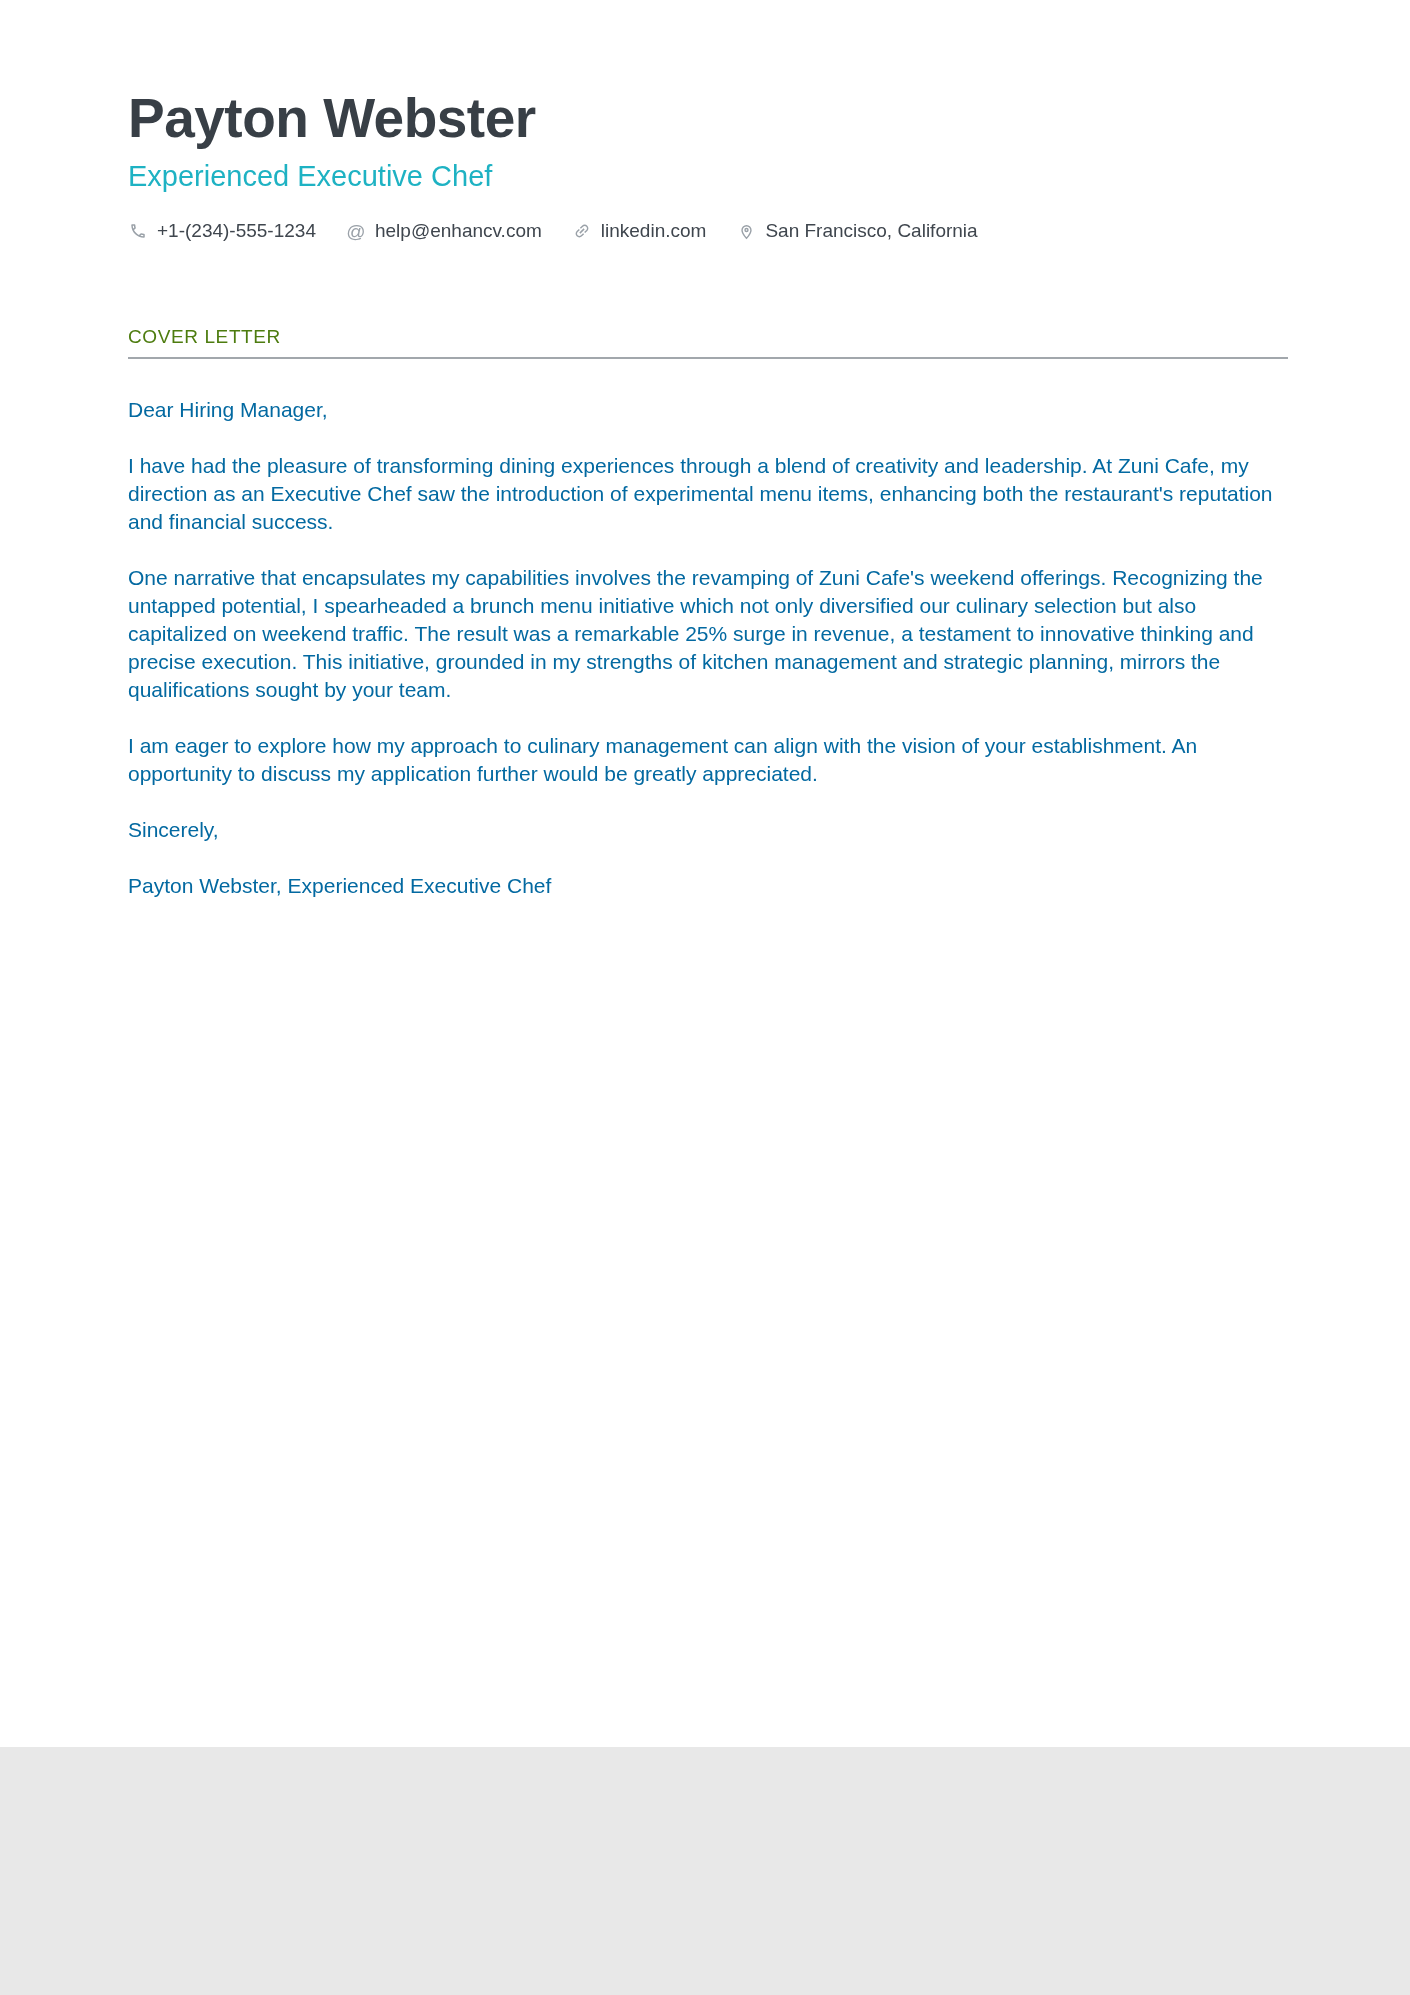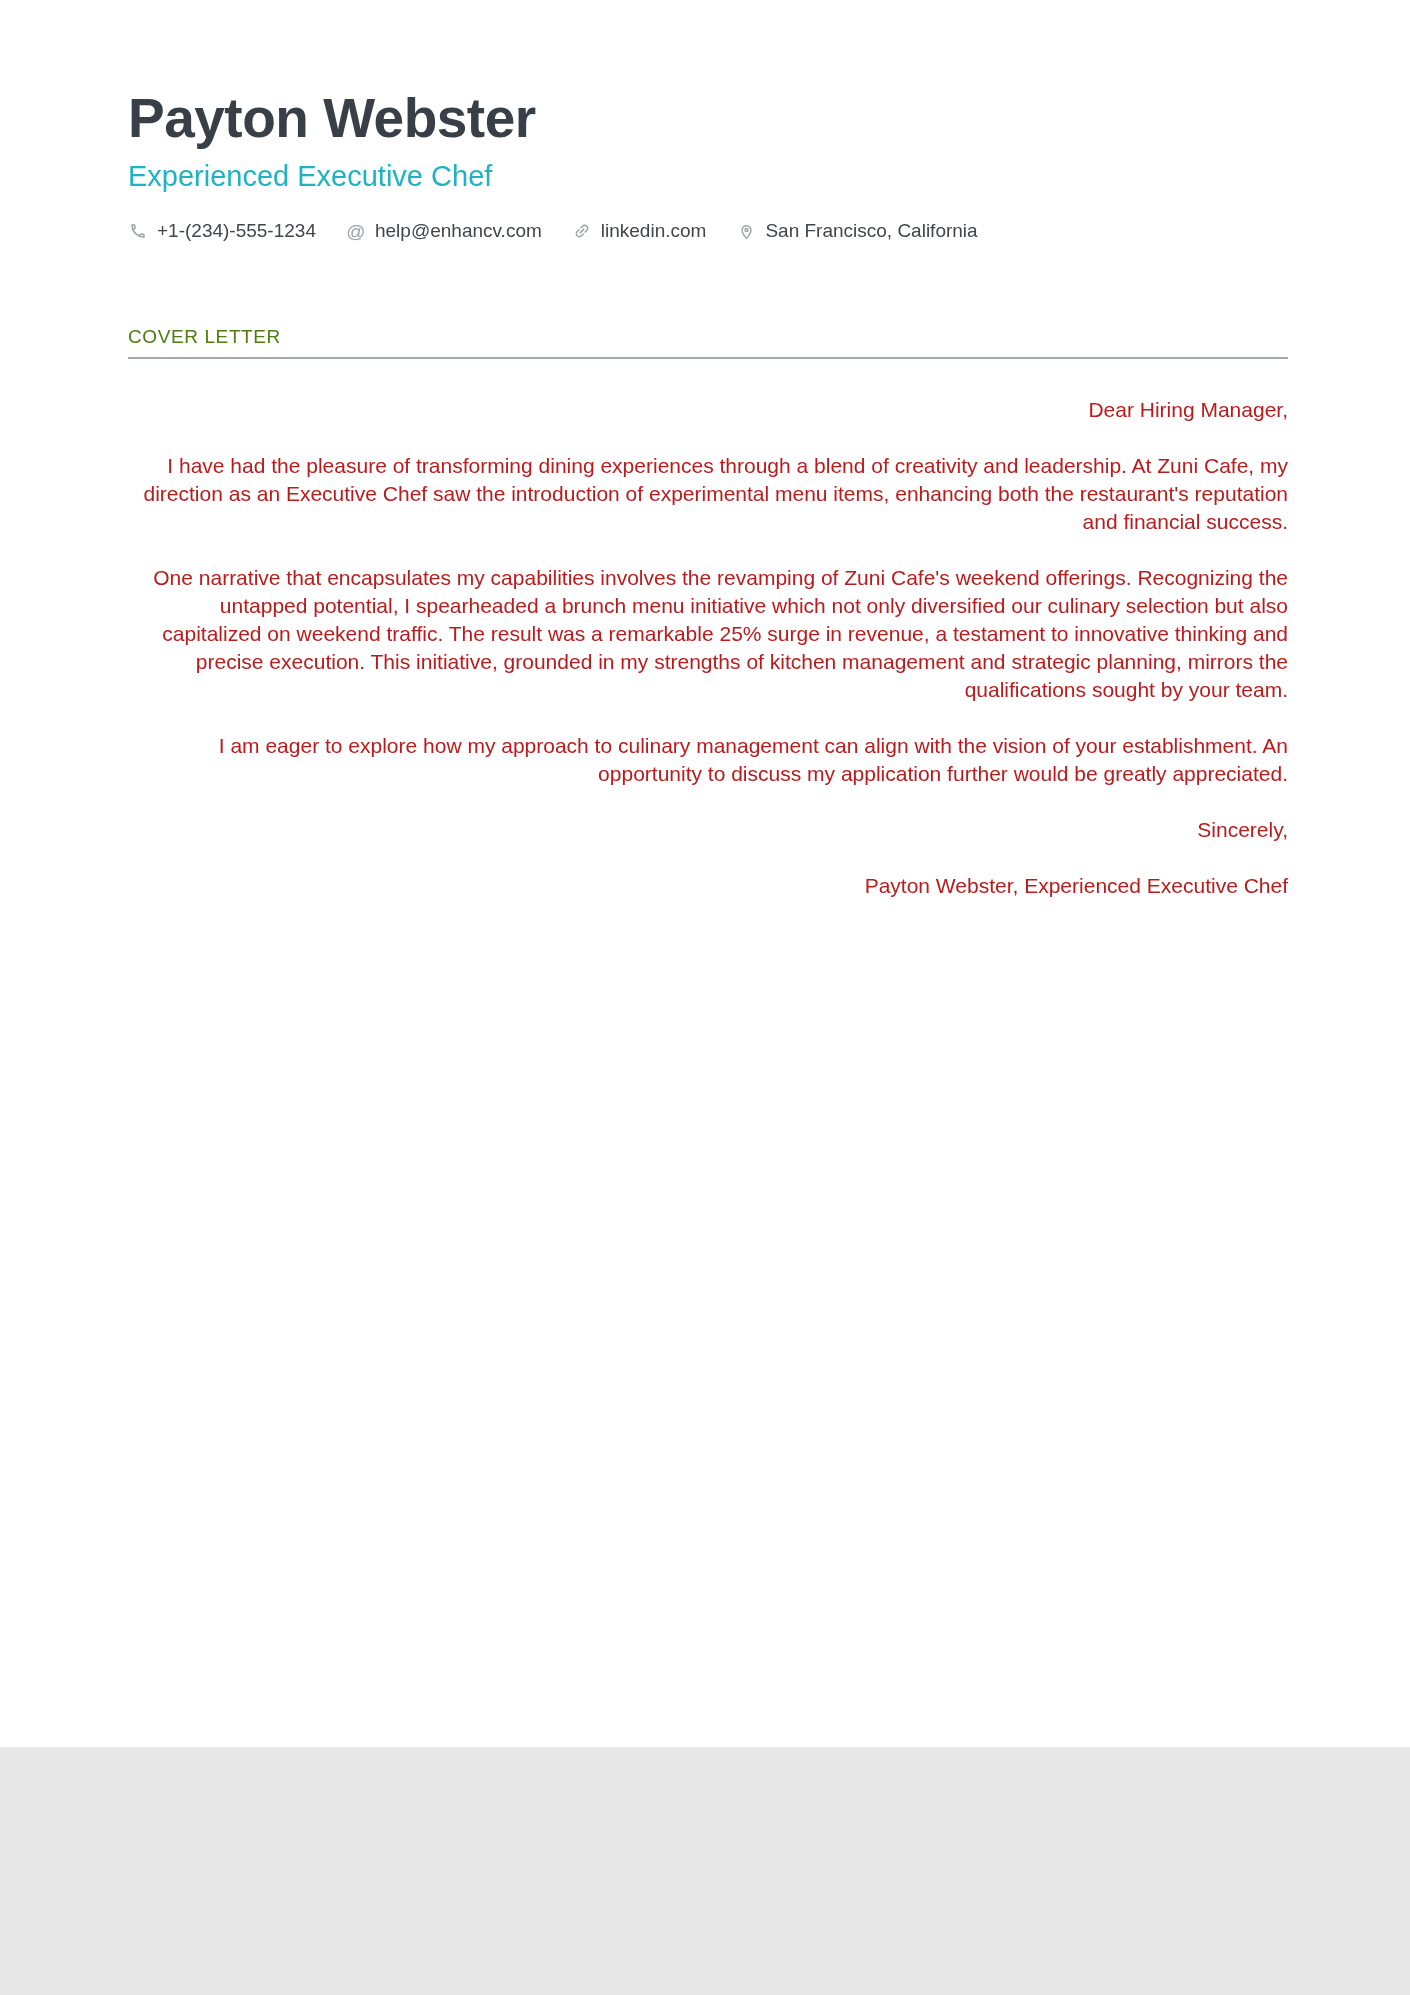--- a/index.html
+++ b/index.html
@@ -69,22 +69,21 @@
   .section-rule {
     margin: 9px 0 0 0;
     border: none;
     border-top: 2px solid #a2a7ac;
   }
   .letter-body { margin-top: 37px; }
   .letter-body p {
     margin: 12px 0 28px 0;
     font-size: 21px;
     line-height: 28px;
-    color: #b91c1c;
-    text-align: right;
+    color: #0369a1;
   }
   .letter-body p:last-child { margin-bottom: 0; }
   .footer {
     position: absolute;
     left: 113px;
     right: 113px;
     top: 1872px;
     display: flex;
     align-items: center;
     justify-content: space-between;

